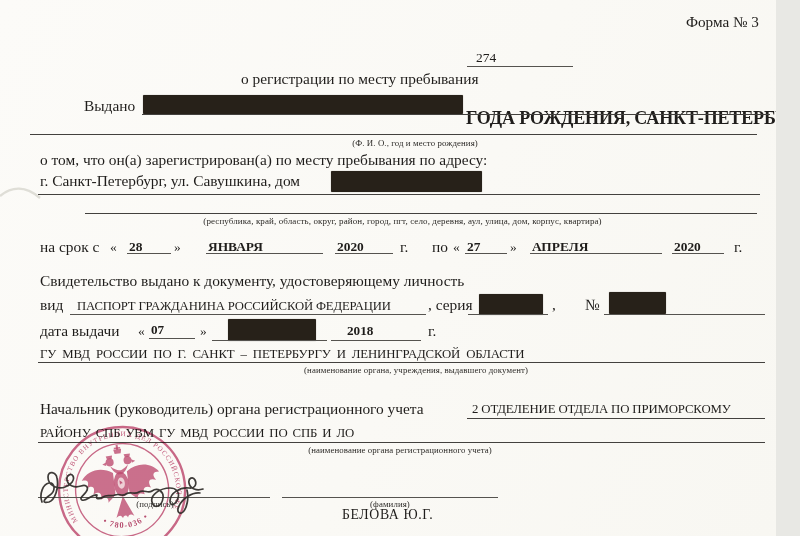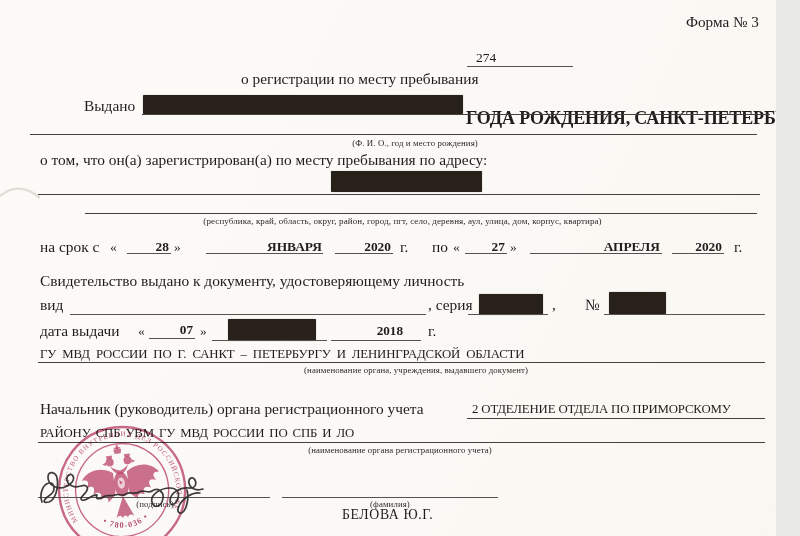--- a/index.html
+++ b/index.html
@@ -8,21 +8,21 @@
     background:linear-gradient(115deg,#fcfbf8 0%,#faf9f5 55%,#f8f7f2 100%);
     font-family:"Liberation Serif","DejaVu Serif",serif;
     color:#1f1d1b;
   }
   .abs{position:absolute;white-space:nowrap;line-height:1.12;}
   .rule{position:absolute;height:0;border-top:1.4px solid #43413e;}
   .rule.thin{border-top-width:1.1px;border-top-color:#55534f;}
   .bar{position:absolute;background:#272119;border-radius:1px;box-shadow:0 0 1px rgba(30,24,18,.6);}
   .cap{font-size:8.8px;color:#2c2a27;text-align:center;letter-spacing:.1px;}
   .b{font-weight:bold;}
-  .ctr{text-align:right;}
+  .ctr{text-align:left;}
   .caps{letter-spacing:-.15px;}
   .q{font-size:13.5px;color:#242220;}
   .stamp-svg{position:absolute;mix-blend-mode:multiply;}
   .sig-svg{position:absolute;}
 </style>
 </head>
 <body>
 
 <div class="page">
 
@@ -36,20 +36,21 @@
   <span class="abs" style="left:241px;top:70px;font-size:15.4px;">о регистрации по месту пребывания</span>
 
   <span class="abs" style="left:84px;top:97px;font-size:15.4px;">Выдано</span>
   <div class="bar" style="left:143px;top:95px;width:320px;height:19px;"></div>
   <span class="abs b caps" style="left:466px;top:108px;font-size:18px;text-align:right;">ГОДА РОЖДЕНИЯ, САНКТ-ПЕТЕРБУРГ</span>
   <div class="rule" style="left:142px;top:114px;width:628px;"></div>
   <div class="rule" style="left:30px;top:134px;width:727px;"></div>
   <span class="abs" style="left:40px;top:151px;font-size:15.4px;">о том, что он(а) зарегистрирован(а) по месту пребывания по адресу:</span>
 
   <span class="abs cap" style="left:300px;top:139px;width:230px;">(Ф. И. О., год и место рождения)</span>
+  <span class="abs" style="left:40px;top:172px;font-size:15.4px;">г. Санкт-Петербург, ул. Савушкина, дом</span>
   <div class="bar" style="left:331px;top:171px;width:151px;height:21px;"></div>
   <div class="rule" style="left:38px;top:194px;width:722px;"></div>
   <div class="rule" style="left:85px;top:213px;width:672px;"></div>
   <span class="abs cap" style="left:180px;top:216px;width:445px;font-size:9px;">(республика, край, область, округ, район, город, пгт, село, деревня, аул, улица, дом, корпус, квартира)</span>
 
   <span class="abs" style="left:40px;top:238px;font-size:15.4px;">на срок с</span>
   <span class="abs q" style="left:110px;top:239px;">«</span>
   <span class="abs b ctr" style="left:129px;top:239px;width:40px;font-size:13.4px;">28</span>
   <div class="rule thin" style="left:127px;top:253px;width:44px;"></div>
   <span class="abs q" style="left:174px;top:239px;">»</span>
@@ -64,20 +65,21 @@
   <div class="rule thin" style="left:465px;top:253px;width:42px;"></div>
   <span class="abs q" style="left:510px;top:239px;">»</span>
   <span class="abs b ctr" style="left:532px;top:239px;width:128px;font-size:13.4px;">АПРЕЛЯ</span>
   <div class="rule thin" style="left:530px;top:253px;width:132px;"></div>
   <span class="abs b ctr" style="left:674px;top:239px;width:48px;font-size:13.4px;">2020</span>
   <div class="rule thin" style="left:672px;top:253px;width:52px;"></div>
   <span class="abs" style="left:734px;top:238px;font-size:15.4px;">г.</span>
 
   <span class="abs" style="left:40px;top:272px;font-size:15.4px;">Свидетельство выдано к документу, удостоверяющему личность</span>
   <span class="abs" style="left:40px;top:296px;font-size:15.4px;">вид</span>
+  <span class="abs caps" style="left:77px;top:299px;font-size:12.7px;">ПАСПОРТ ГРАЖДАНИНА РОССИЙСКОЙ ФЕДЕРАЦИИ</span>
   <div class="rule thin" style="left:70px;top:314px;width:356px;"></div>
   <span class="abs" style="left:428px;top:296px;font-size:15.4px;">, серия</span>
   <div class="bar" style="left:479px;top:294px;width:64px;height:21px;"></div>
   <div class="rule thin" style="left:468px;top:314px;width:80px;"></div>
   <span class="abs" style="left:552px;top:296px;font-size:15.4px;">,</span>
   <span class="abs" style="left:585px;top:296px;font-size:15.4px;">№</span>
   <div class="bar" style="left:609px;top:292px;width:57px;height:22px;"></div>
   <div class="rule thin" style="left:604px;top:314px;width:161px;"></div>
 
   <span class="abs" style="left:40px;top:322px;font-size:15.4px;">дата выдачи</span>

